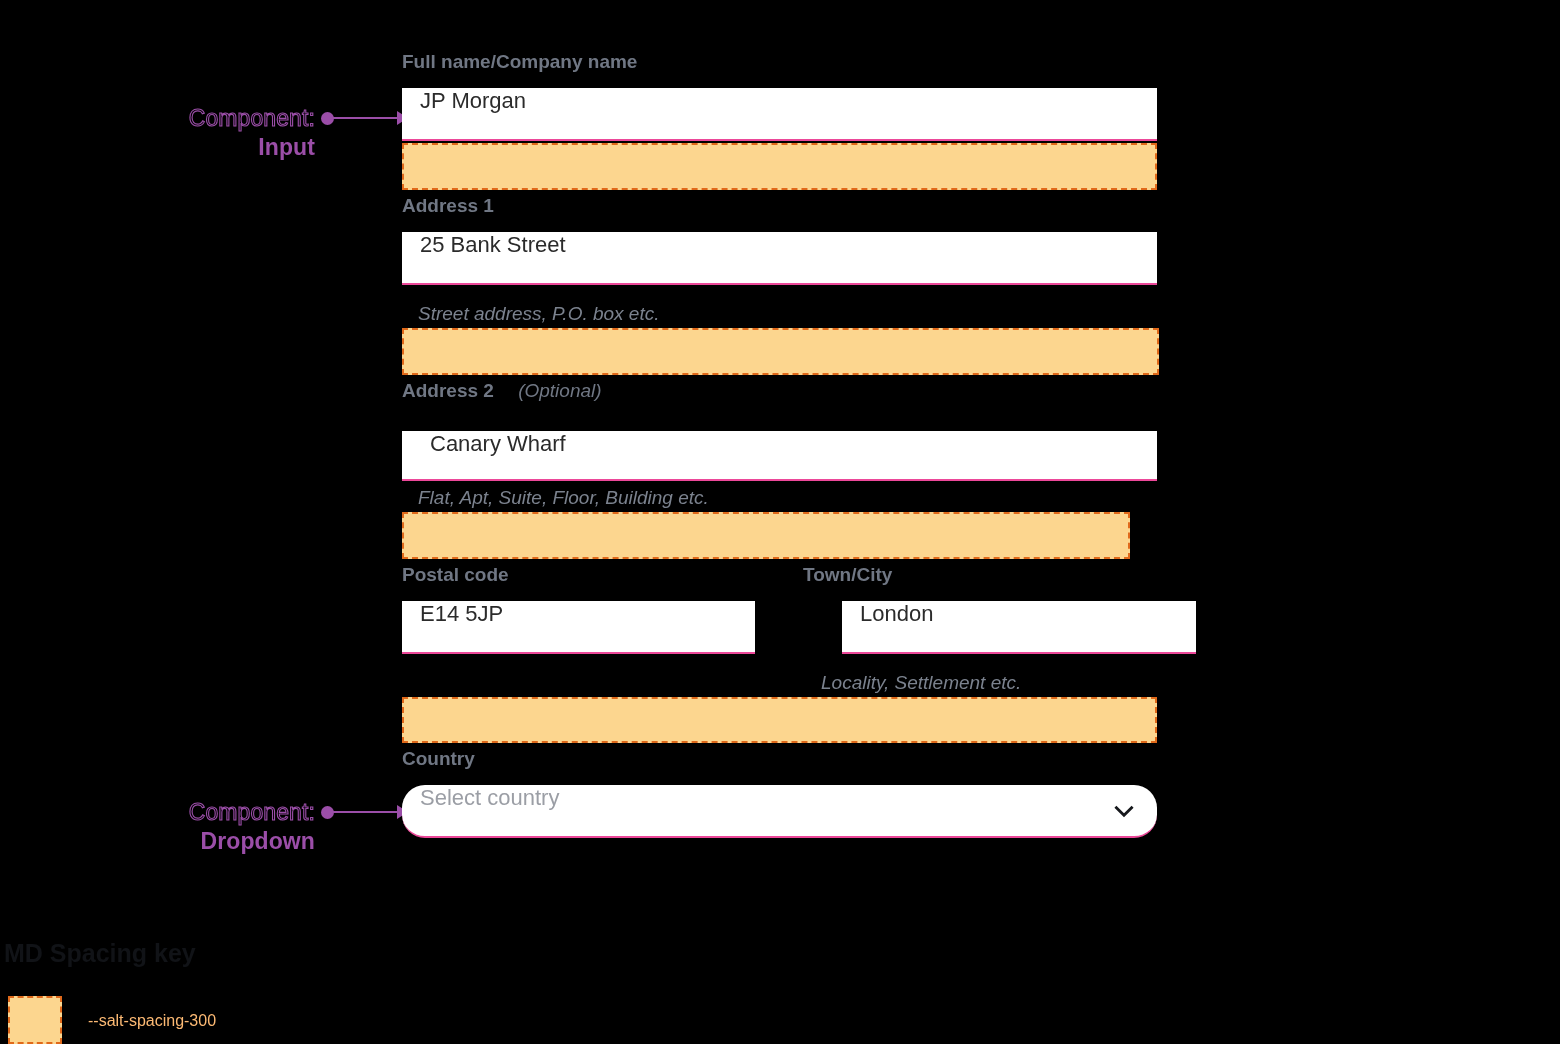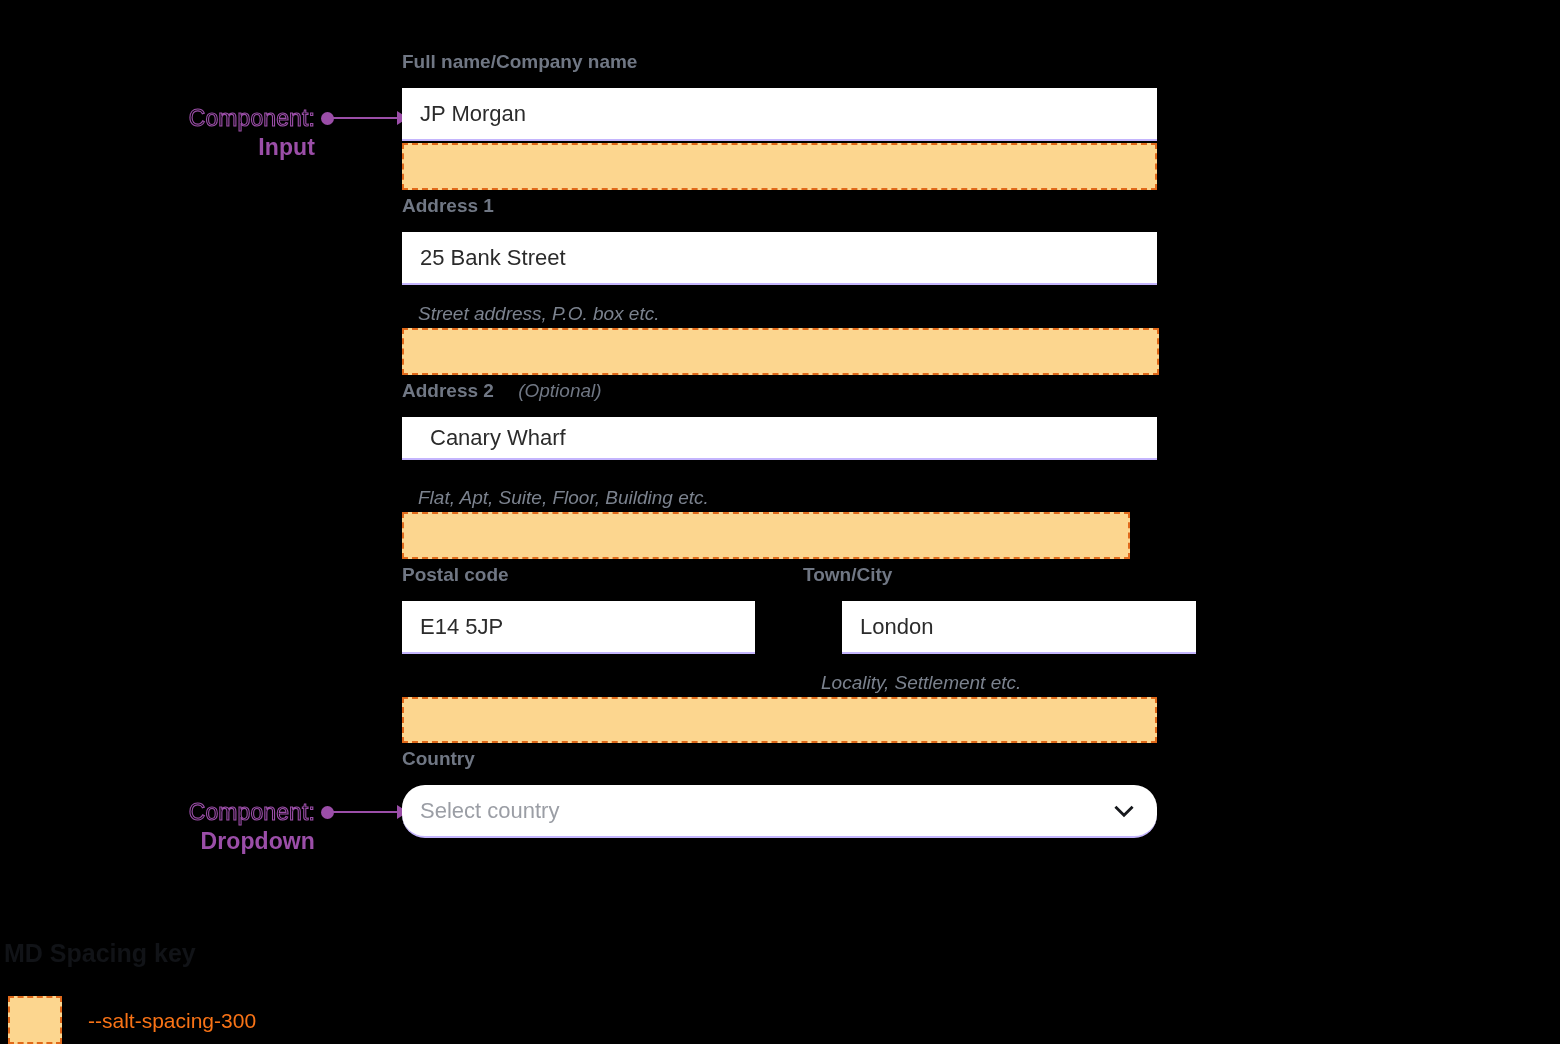--- a/index.html
+++ b/index.html
@@ -80,23 +80,23 @@
     line-height: 24px;
     font-style: italic;
     color: #7b828e;
     white-space: nowrap;
     margin-left: 16px;
   }
 
   .input {
     position: absolute;
     background: #ffffff;
-    border-bottom: 2px solid #c4b5fd;
+    border-bottom: 2px solid #ec4899;
     display: flex;
-    align-items: center;
+    align-items: flex-start;
     padding: 0 18px;
   }
   .input-value {
     font-size: 22px;
     line-height: 26px;
     color: #2b2b2b;
     white-space: nowrap;
   }
   .input-value.placeholder { color: #9b9ea5; }
 
@@ -126,23 +126,23 @@
     color: #111317;
     white-space: nowrap;
   }
   .legend-swatch {
     position: absolute;
     background: #fcd68f;
     border: 2px dashed #e0691a;
   }
   .legend-token {
     position: absolute;
-    font-size: 21px;
+    font-size: 16px;
     line-height: 26px;
-    color: #f97316;
+    color: #fdba74;
     white-space: nowrap;
   }
 </style>
 </head>
 <body>
 
 <div id="canvas">
 
   <div class="callout" style="left:120px; top:104px; width:195px;">
     <div class="callout-prefix">Component:</div>
@@ -178,21 +178,21 @@
   <div class="input" style="left:402px; top:232px; width:755px; height:53px;">
     <span class="input-value">25 Bank Street</span>
   </div>
   <div class="helper-text" style="left:402px; top:302px;">Street address, P.O. box etc.</div>
   <div class="spacer" style="left:402px; top:328px; width:757px; height:47px;"></div>
 
   <div class="field-label" style="left:402px; top:379px;">
     <span>Address 2</span>
     <span class="opt">(Optional)</span>
   </div>
-  <div class="input" style="left:402px; top:417px; width:755px; height:43px;padding-left:28px;">
+  <div class="input" style="left:402px; top:431px; width:755px; height:50px;padding-left:28px;">
     <span class="input-value">Canary Wharf</span>
   </div>
   <div class="helper-text" style="left:402px; top:486px;">Flat, Apt, Suite, Floor, Building etc.</div>
   <div class="spacer" style="left:402px; top:512px; width:728px; height:47px;"></div>
 
   <div class="field-label" style="left:402px; top:563px;">
     <span>Postal code</span>
   </div>
   <div class="input" style="left:402px; top:601px; width:353px; height:53px;">
     <span class="input-value">E14 5JP</span>

